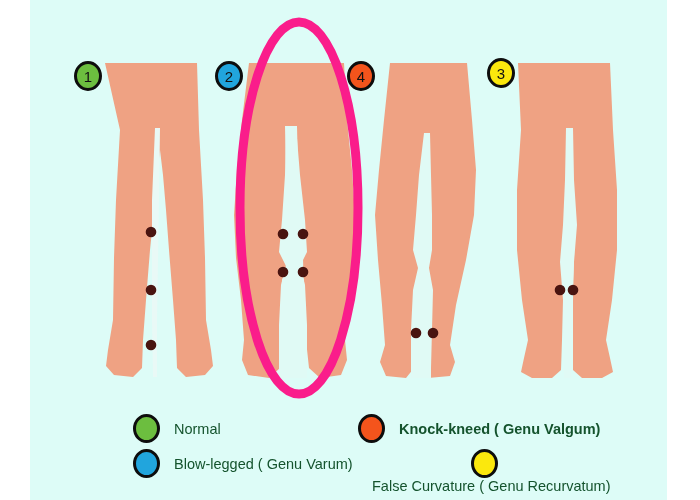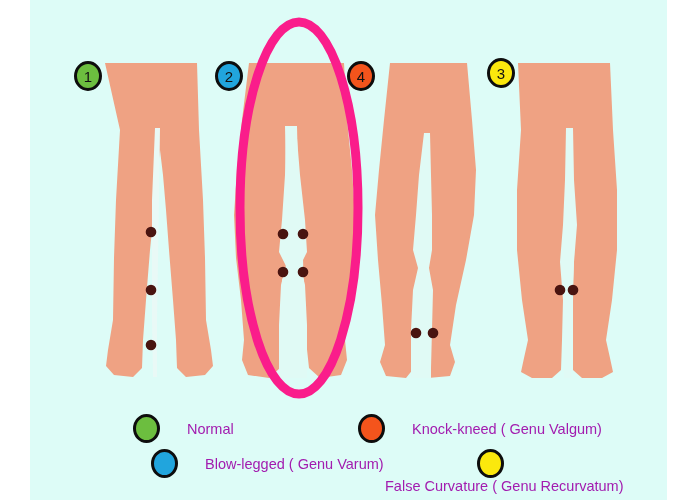--- a/index.html
+++ b/index.html
@@ -65,23 +65,23 @@
   }
   .legend-swatch {
     width: 27px;
     height: 29px;
     border-radius: 50%;
     border: 3px solid #0d0d0d;
     box-sizing: border-box;
     flex: 0 0 auto;
   }
   .legend-label {
-    margin-left: 27px;
+    margin-left: 14px;
     font-size: 14.5px;
-    color: #a21caf;
+    color: #14532d;
     white-space: nowrap;
     font-family: "Liberation Sans", sans-serif;
   }
 </style>
 </head>
 <body>
 
 <div id="diagram-root">
 
   <div id="canvas-panel" style="background: rgb(221, 252, 247);"></div>
@@ -177,25 +177,25 @@
     <span>4</span>
   </div>
   <div class="marker-badge" id="badge-3" style="left: 487px; top: 58px; background: rgb(251, 232, 13);">
     <span>3</span>
   </div>
 
   <div class="legend-row" id="legend-0" style="left: 133px; top: 414px;">
     <span class="legend-swatch" style="background: rgb(108, 190, 63);"></span>
     <span class="legend-label">Normal</span>
   </div>
-  <div class="legend-row" id="legend-1" style="left: 151px; top: 449px;">
+  <div class="legend-row" id="legend-1" style="left: 133px; top: 449px;">
     <span class="legend-swatch" style="background: rgb(33, 165, 221);"></span>
     <span class="legend-label">Blow-legged ( Genu Varum)</span>
   </div>
-  <div class="legend-row" id="legend-2" style="left: 358px; top: 414px;">
+  <div class="legend-row" id="legend-2" style="left: 358px; top: 414px; font-weight: bold;">
     <span class="legend-swatch" style="background: rgb(244, 84, 28);"></span>
     <span class="legend-label">Knock-kneed ( Genu Valgum)</span>
   </div>
   <div class="legend-row" id="legend-3" style="left: 358px; top: 449px; flex-direction: column;">
     <span class="legend-swatch" style="background: rgb(251, 232, 13);"></span>
     <span class="legend-label">False Curvature ( Genu Recurvatum)</span>
   </div>
 
 </div>
 

